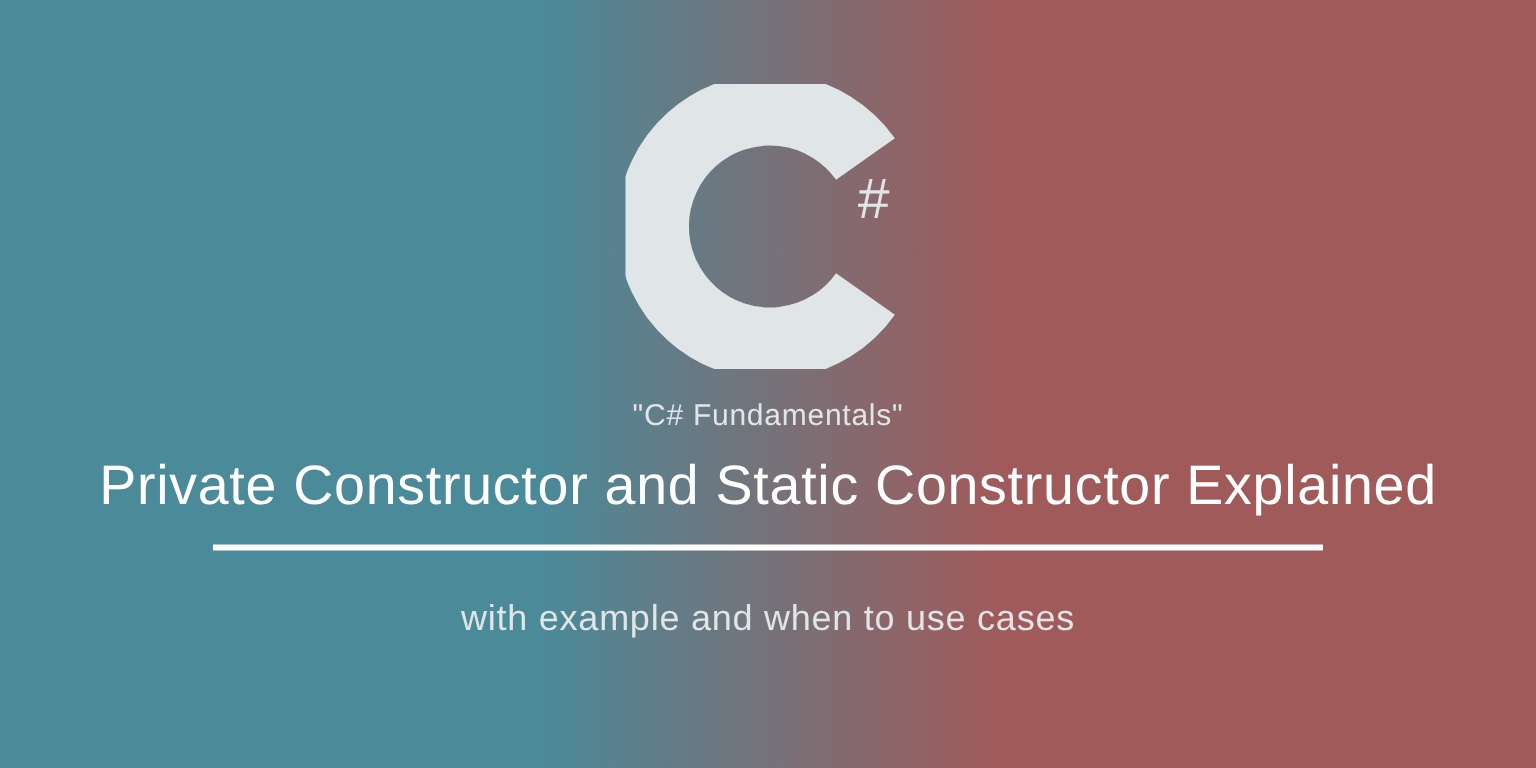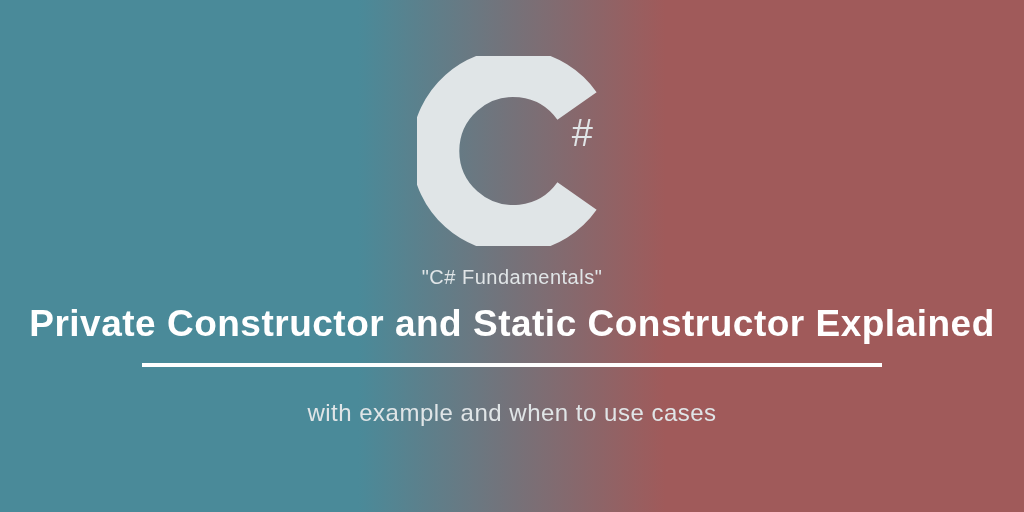--- a/index.html
+++ b/index.html
@@ -41,21 +41,21 @@
     .tag {
       color: #e0e5e7;
       font-size: 20px;
       margin-bottom: 14px;
       font-weight: 400;
       letter-spacing: 0.5px;
     }
     .title {
       color: #ffffff;
       font-size: 37px;
-      font-weight: 700;
+      font-weight: 400;
       letter-spacing: 0.5px;
       text-align: center;
       margin-bottom: 18px;
     }
     .divider {
       width: 740px;
       height: 4px;
       background: #ffffff;
       margin-bottom: 20px;
     }

